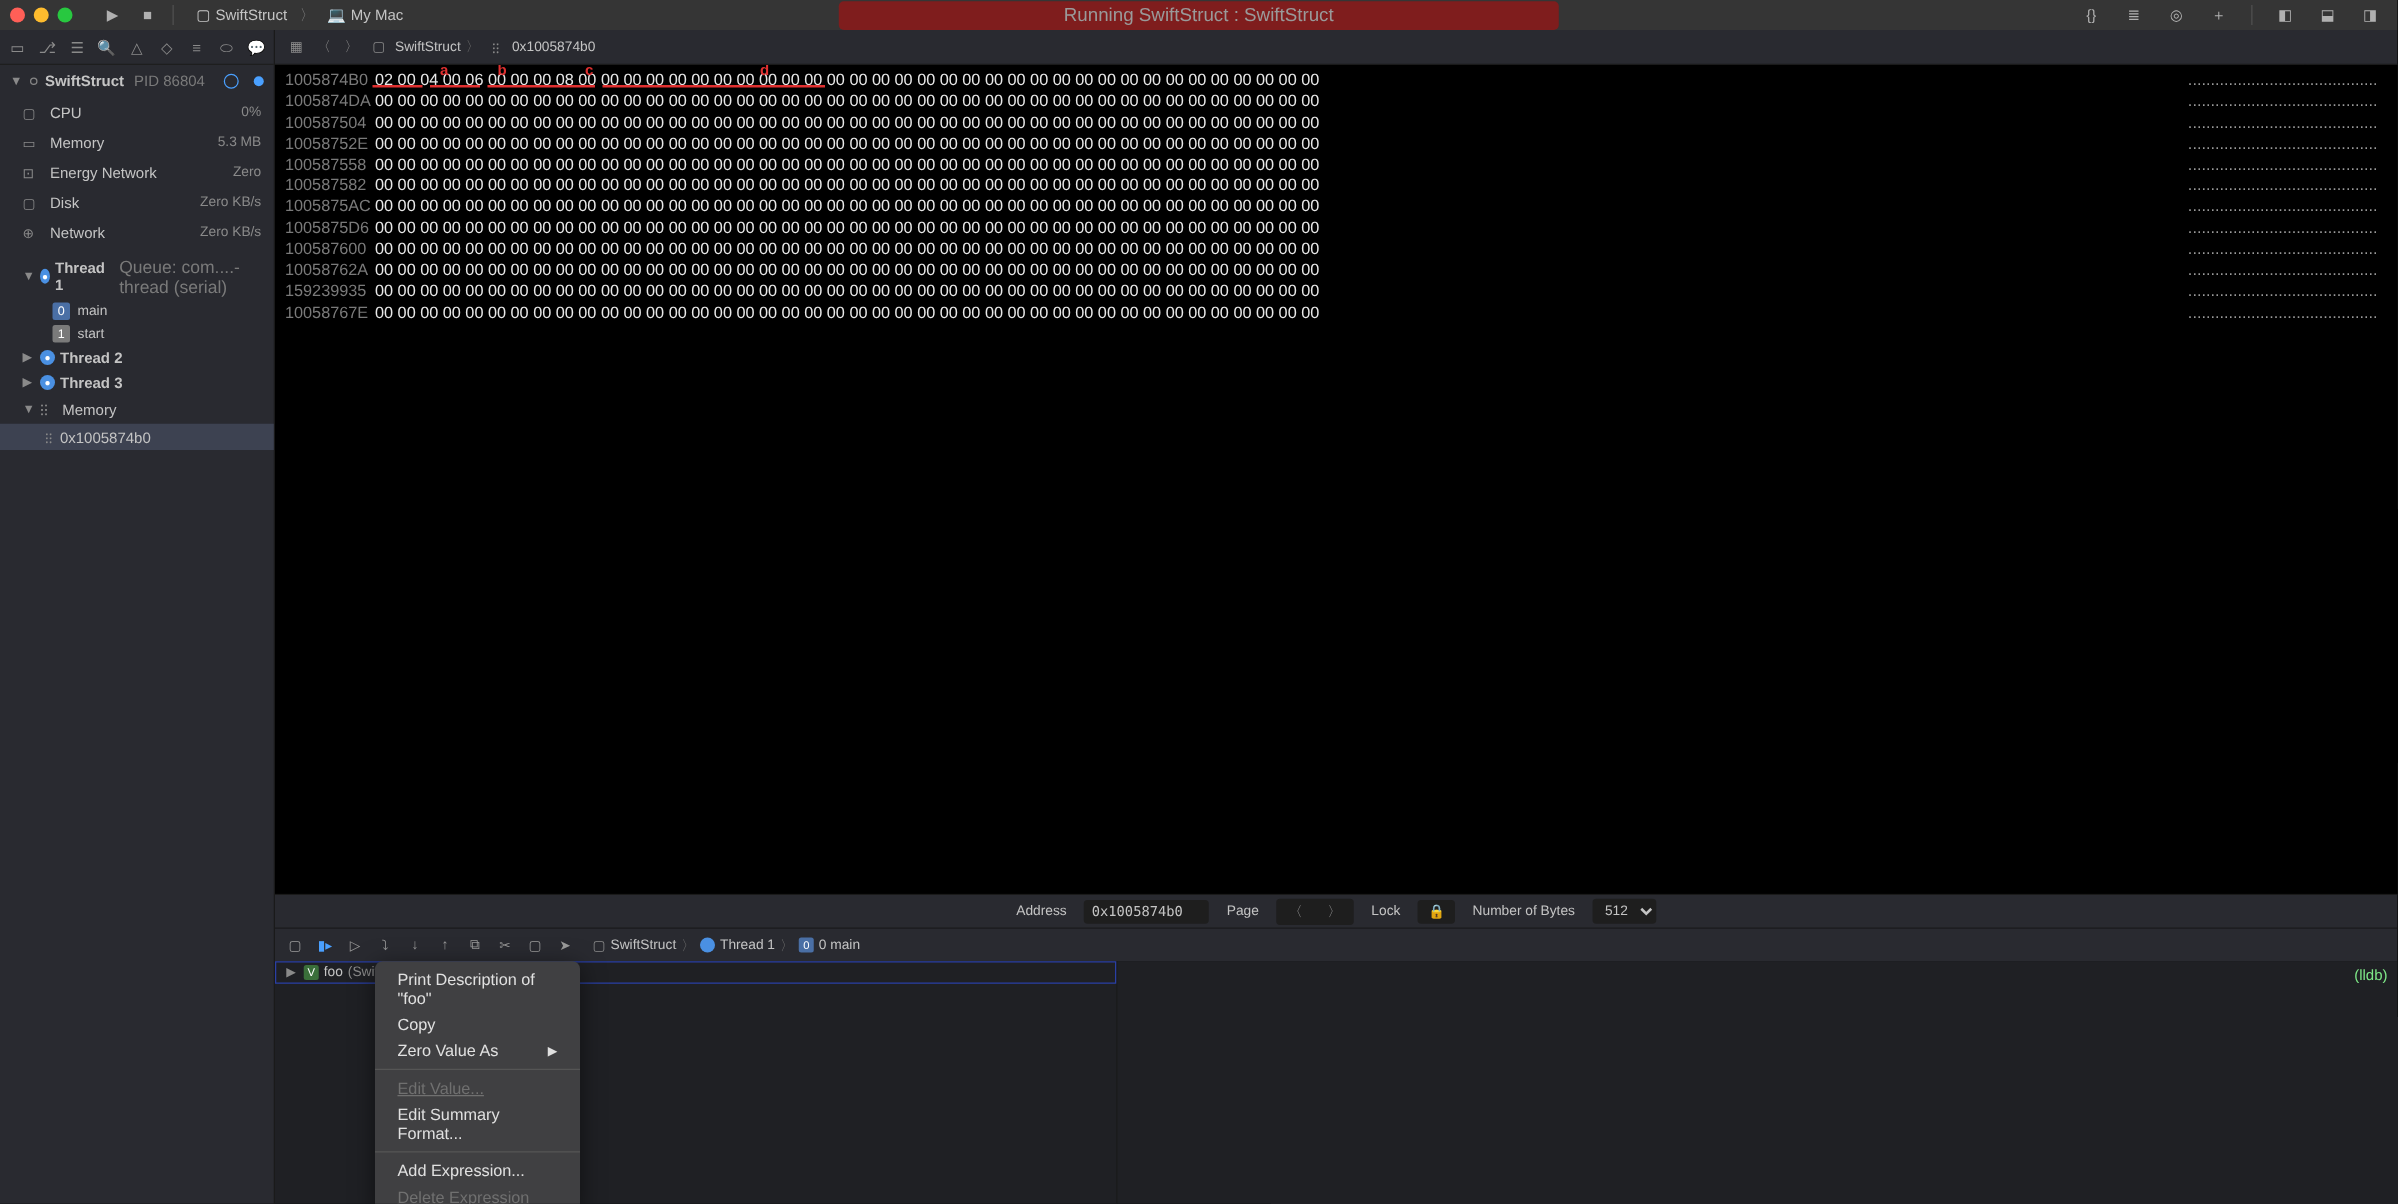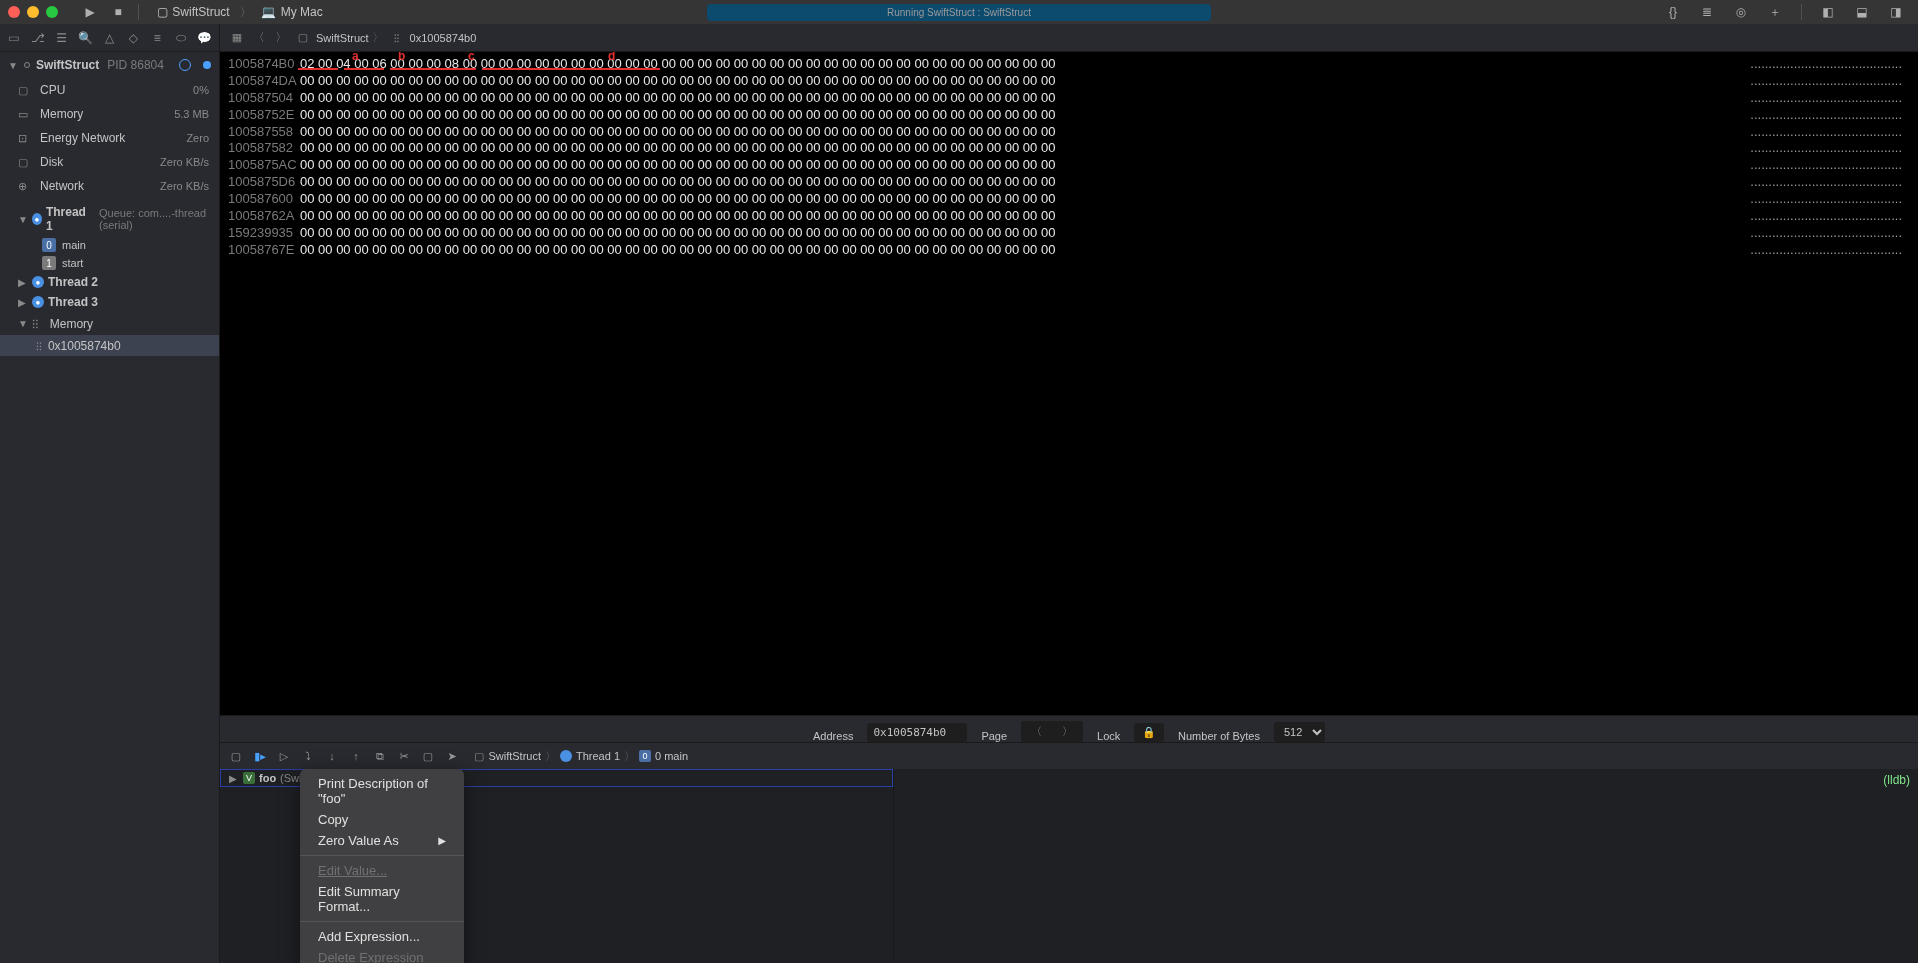--- a/index.html
+++ b/index.html
@@ -9,21 +9,21 @@
 .top-toolbar { height: 24px; background: #353535; display: flex; align-items: center; padding: 0 8px; position: relative; }
 .traffic-lights { display: flex; gap: 7px; margin-right: 18px; }
 .traffic-lights span { width: 12px; height: 12px; border-radius: 50%; }
 .tl-red { background: #ff5f57; }
 .tl-yellow { background: #febc2e; }
 .tl-green { background: #28c840; }
 .tb-icon { width: 20px; height: 20px; display: flex; align-items: center; justify-content: center; color: #b0b0b0; margin: 0 4px; }
 .tb-sep { width: 1px; height: 16px; background: #505050; margin: 0 6px; }
 .scheme { display: flex; align-items: center; gap: 4px; margin-left: 6px; }
 .scheme-chip { display: flex; align-items: center; gap: 4px; padding: 2px 6px; border-radius: 3px; color: #c4c4c4; font-size: 12px;}
-.status-pill { position: absolute; left: 50%; transform: translateX(-50%); background: #0c4a6e; border-radius: 4px; padding: 3px 180px; color: #9a9a9a; font-size: 10px; }
+.status-pill { position: absolute; left: 50%; transform: translateX(-50%); background: #7f1d1d; border-radius: 4px; padding: 3px 180px; color: #9a9a9a; font-size: 15px; }
 .tb-right { margin-left: auto; display: flex; align-items: center; gap: 6px; }
 
 
 .main { display: flex; height: calc(100% - 24px); }
 .sidebar { width: 220px; background: #292a30; border-right: 1px solid #1a1a1a; display: flex; flex-direction: column; }
 .sb-filter { height: 28px; display: flex; align-items: center; padding: 0 6px; gap: 8px; border-bottom: 1px solid #1e1e1e; }
 .sb-filter .ico { width: 16px; height: 16px; color: #8a8a8a; display:flex; align-items:center; justify-content:center; }
 .sb-process { padding: 6px 8px; font-size: 12px; display:flex; align-items:center; gap:6px; }
 .sb-process .disc { width:6px; height:6px; border-radius:50%; border:1px solid #888; }
 .sb-process .pid { color: #7a7a7a; margin-left: 2px; }
@@ -32,21 +32,21 @@
 .sb-metrics { }
 .sb-row { display:flex; align-items:center; padding: 5px 10px 5px 18px; font-size:12px; color:#c4c4c4; }
 .sb-row .ico { width:14px; margin-right:8px; color:#8a8a8a; font-size:11px; display:flex; align-items:center; }
 .sb-row .val { margin-left:auto; color:#8a8a8a; font-size:11px; }
 .sb-threads { margin-top:4px; }
 .sb-thread { display:flex; align-items:center; padding: 3px 0 3px 18px; font-size:12px; gap:4px; }
 .sb-thread .tri { color:#8a8a8a; font-size:10px; width:10px; }
 .sb-thread .thr-ico { width:12px; height:12px; border-radius:50%; background:#4a90e2; font-size:8px; display:flex; align-items:center; justify-content:center; color:#fff; }
 .sb-thread.expanded .tri::before { content:"▼"; }
 .sb-thread.collapsed .tri::before { content:"▶"; }
-.sb-thread .queue { color:#7a7a7a; font-size:11px; }
+.sb-thread .queue { color:#7a7a7a; font-size:14px; }
 .sb-frame { display:flex; align-items:center; padding: 2px 0 2px 42px; font-size:11px; gap:6px; }
 .sb-frame .num { width:14px; height:14px; background:#4a6fa5; border-radius:2px; display:flex; align-items:center; justify-content:center; font-size:10px; color:#fff; }
 .sb-frame.start .num { background:#7a7a7a; }
 .sb-memory-node { display:flex; align-items:center; padding:3px 0 3px 18px; font-size:12px; gap:4px; }
 .sb-memory-leaf { display:flex; align-items:center; padding:3px 0 3px 36px; font-size:12px; gap:6px; background:#3d4251; }
 .sb-memory-leaf .mem-ico { font-size:11px; color:#8a8a8a; }
 
 
 .content { flex:1; display:flex; flex-direction:column; background:#000; position:relative; }
 .breadcrumb { height:28px; background:#292a30; border-bottom:1px solid #1a1a1a; display:flex; align-items:center; padding:0 8px; gap:4px; font-size:11px; color:#c4c4c4; position:relative; }
@@ -56,41 +56,41 @@
 
 .hexview { flex:1; overflow:hidden; font-family: "SF Mono", Menlo, monospace; font-size:13px; padding: 4px 8px; background:#000; color:#e8e8e8; position:relative; }
 .hexrow { display:flex; white-space:pre; line-height:1.3; }
 .hex-addr { width:72px; color:#7a7a7a; }
 .hex-bytes { }
 .hex-ascii { margin-left:auto; color:#9a9a9a; padding-right:8px; }
 .redline { position:absolute; top:4px; height:14px; border-bottom:2px solid #e03030; }
 .redlab { position:absolute; top:-3px; color:#e03030; font-size:12px; font-weight:bold; }
 
 
-.mem-controls { height:28px; background:#292a30; border-top:1px solid #1a1a1a; border-bottom:1px solid #1a1a1a; display:flex; align-items:flex-end; padding:0 12px; gap:14px; font-size:11px; justify-content:center; }
+.mem-controls { height:28px; background:#292a30; border-top:1px solid #1a1a1a; border-bottom:1px solid #1a1a1a; display:flex; align-items:center; padding:0 12px; gap:14px; font-size:11px; justify-content:center; }
 .mem-controls label { color:#c4c4c4; }
 .mem-controls input { background:#1e1e1e; border:none; color:#c4c4c4; padding:3px 6px; border-radius:3px; font-family:"SF Mono",Menlo,monospace; font-size:11px; width:100px; }
 .mem-controls .pager { display:flex; background:#1e1e1e; border-radius:3px; }
 .mem-controls .pager span { padding:3px 10px; color:#8a8a8a; }
 .mem-controls .lockbtn { background:#1e1e1e; padding:3px 8px; border-radius:3px; }
 .mem-controls select { background:#1e1e1e; border:none; color:#c4c4c4; padding:3px 6px; border-radius:3px; font-size:11px; }
 
 
 .debug-bar { height:26px; background:#292a30; display:flex; align-items:center; padding:0 8px; gap:8px; font-size:11px; }
 .db-ico { width:16px; height:16px; color:#9a9a9a; display:flex; align-items:center; justify-content:center; }
 .db-ico.blue { color:#4aa0ff; }
 .db-crumb { display:flex; align-items:center; gap:4px; margin-left:6px; }
 
 
 .bottom-split { display:flex; flex:0 0 194px; background:#1f2024; }
 .vars { width:674px; background:#1f2024; border-right:1px solid #1a1a1a; position:relative; }
 .var-row { display:flex; align-items:center; padding:2px 8px; font-size:11px; gap:4px; background:#1f2024; border:1px solid #2a3fa5; }
 .var-row .tri { color:#8a8a8a; font-size:10px; width:10px; }
 .var-row .tag { width:12px; height:12px; background:#3a6f3a; border-radius:2px; font-size:9px; display:flex; align-items:center; justify-content:center; color:#fff; }
-.var-row .name { font-weight:bold; }
+.var-row .name { font-weight:normal; }
 .var-row .type { color:#8a8a8a; }
 .console { flex:1; background:#1f2024; padding:4px 8px; font-family:"SF Mono",Menlo,monospace; font-size:12px; }
 .console .out { color:#e8e8e8; font-weight:bold; }
 .console .prompt { color:#7ee787;text-align:right; }
 
 
 .ctx-menu { position:absolute; background:#404042; border-radius:6px; box-shadow:0 4px 20px rgba(0,0,0,0.5); padding:4px 0; font-size:13px; color:#e0e0e0; z-index:100; width:164px; }
 .ctx-item { padding:3px 18px; display:flex; align-items:center; }
 .ctx-item.disabled { color:#707070;text-decoration:underline; }
 .ctx-item .arrow { margin-left:auto; font-size:10px; }

